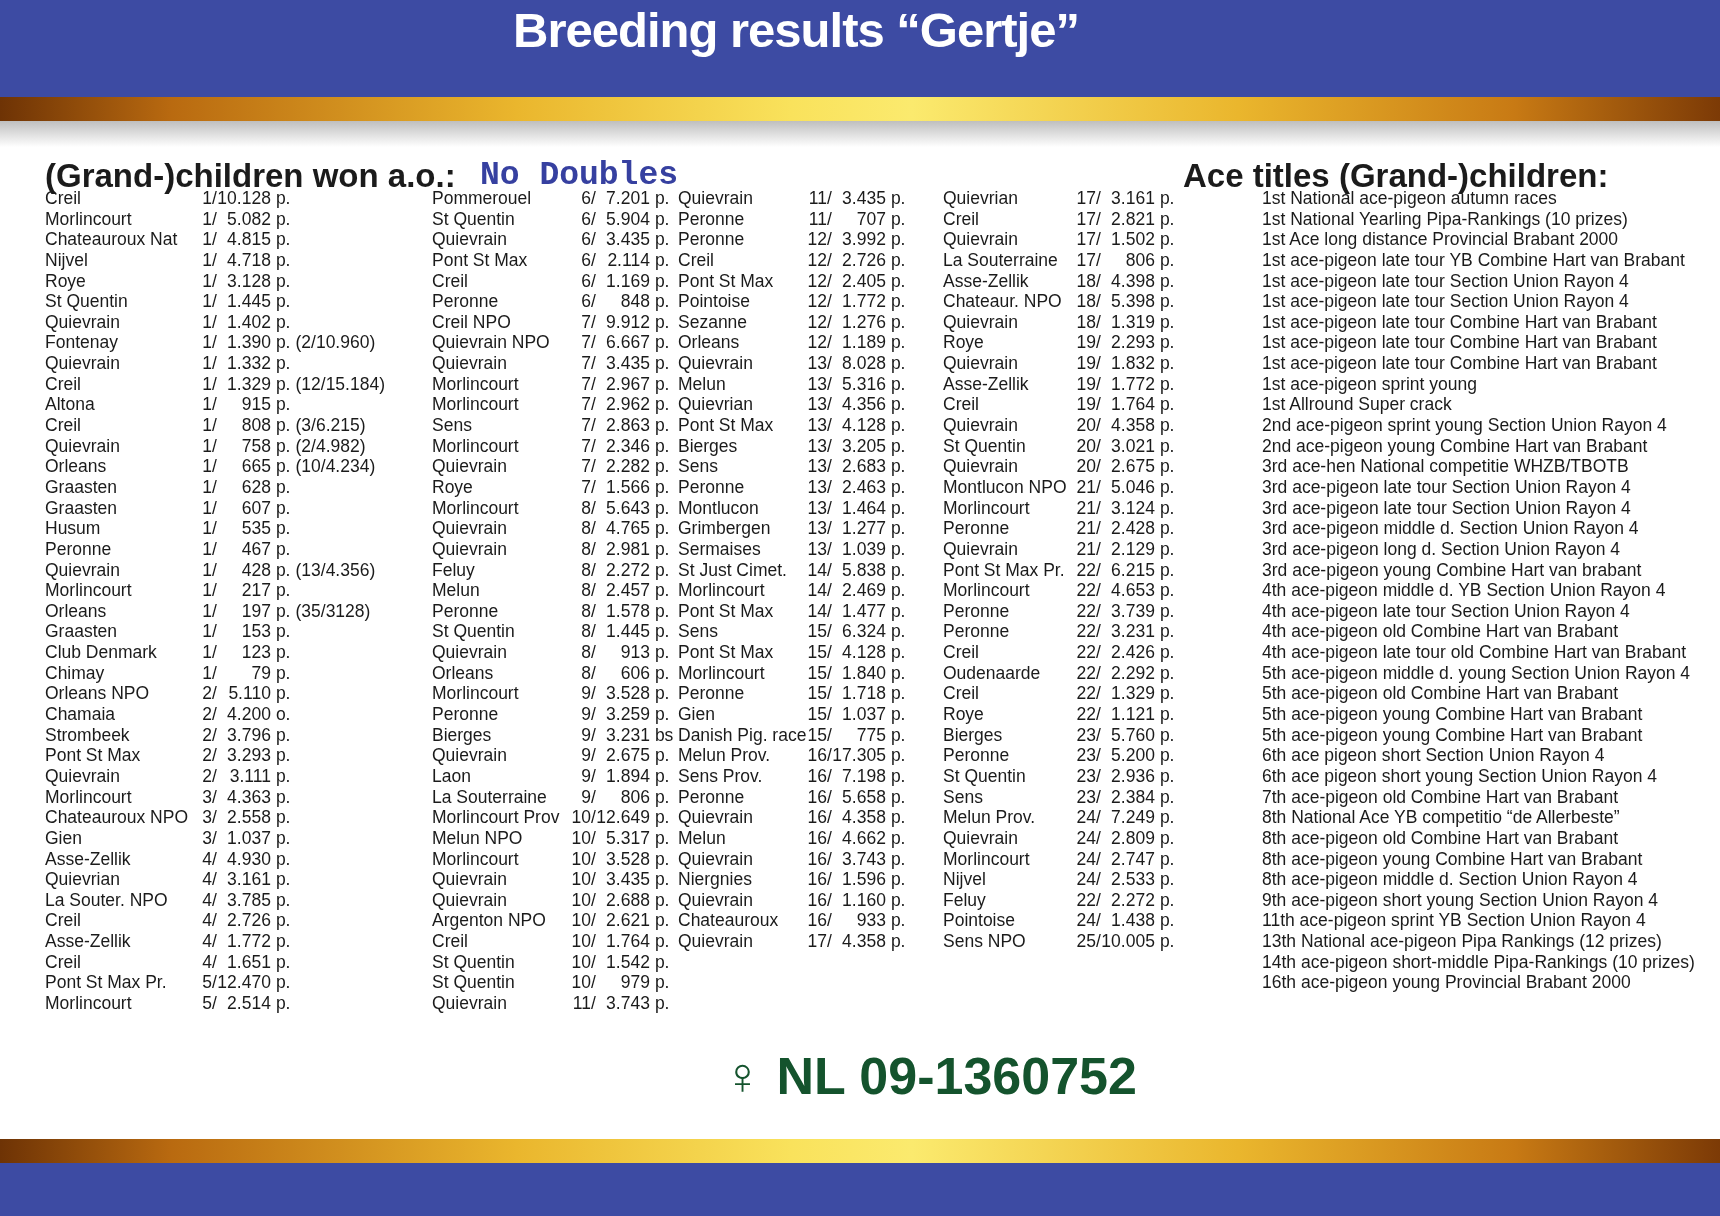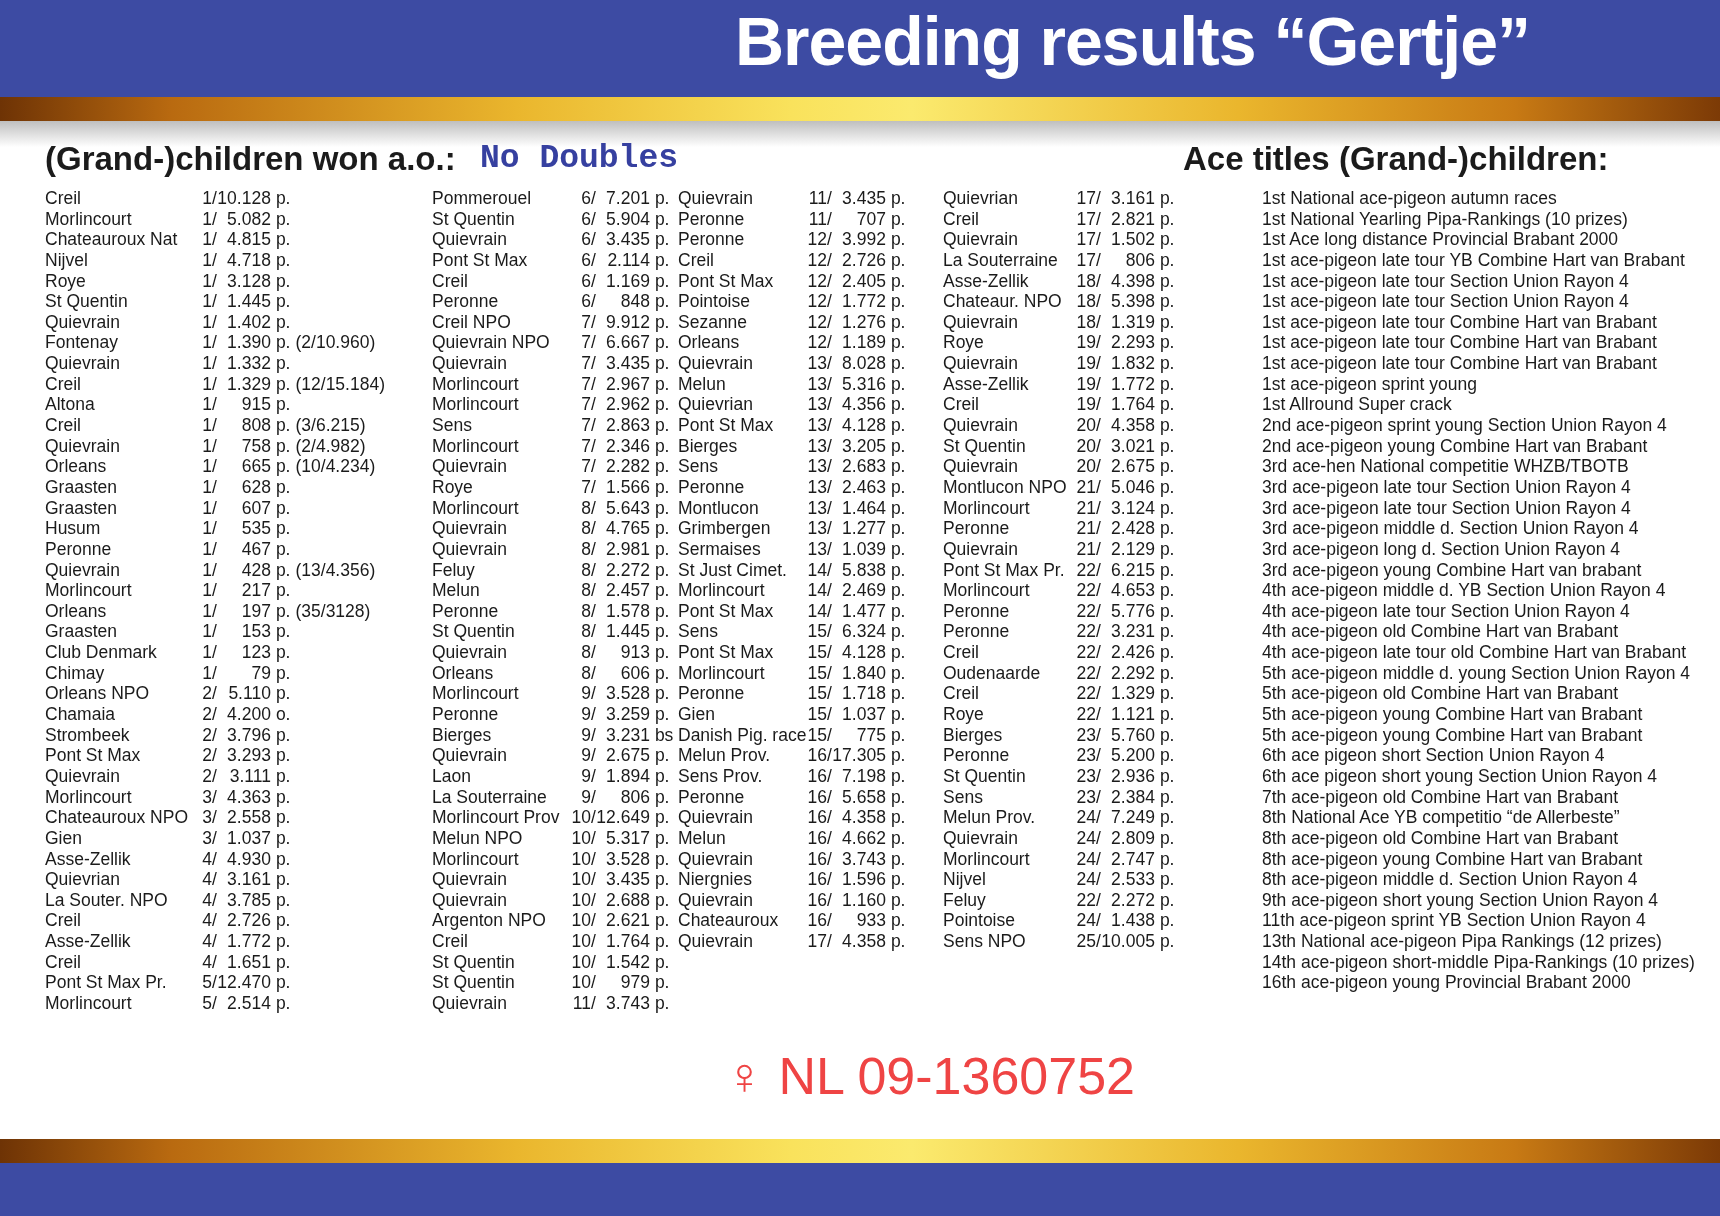--- a/index.html
+++ b/index.html
@@ -1,29 +1,29 @@
 <!DOCTYPE html>
 <html><head>
 <meta charset="utf-8">
 <style>
   html,body{margin:0;padding:0;}
   body{width:1720px;height:1216px;position:relative;background:#ffffff;
        font-family:"Liberation Sans","DejaVu Sans",sans-serif;color:#1b1b1b;overflow:hidden;}
   .banner{position:absolute;left:0;top:0;width:1720px;height:97px;background:#3d4ba3;}
-  .banner-title{position:absolute;left:0;top:2px;width:1530px;text-align:right;
-       font-size:68px;font-weight:600;color:#ffffff;letter-spacing:-1px;white-space:nowrap;}
+  .banner-title{position:absolute;left:0;top:2px;width:1530px;text-align:center;
+       font-size:49px;font-weight:600;color:#ffffff;letter-spacing:-1px;white-space:nowrap;padding-left:31px;}
   .goldbar{position:absolute;left:0;width:1720px;height:24px;
        background:linear-gradient(90deg,#6e3305 0%,#b96a10 10%,#eab62d 30%,#f9e25c 46%,#fbea6e 53%,#eab62d 72%,#c87a14 88%,#7c3a06 100%);}
   .goldbar.top{top:97px;}
   .goldbar.bottom{top:1139px;}
   .topshadow{position:absolute;left:0;top:121px;width:1720px;height:26px;
        background:linear-gradient(rgba(70,70,70,0.35),rgba(255,255,255,0));}
   .footer{position:absolute;left:0;top:1163px;width:1720px;height:53px;background:#3d4ba3;}
 
-  .heading{position:absolute;top:140px;font-size:33px;font-weight:600;white-space:nowrap;}
+  .heading{position:absolute;top:157px;font-size:33px;font-weight:600;white-space:nowrap;}
   .heading-left{left:45px;}
   .heading-accent{left:480px;color:#3640a0;font-family:Liberation Mono, monospace;}
   .heading-right{left:1183px;}
 
   .col{position:absolute;top:188px;width:340px;font-size:17.5px;line-height:20.65px;}
   .col1{left:45px;  --so:147px;}
   .col2{left:432px; --so:139px;}
   .col3{left:678px; --so:129px;}
   .col4{left:943px; --so:133px;}
   .row{position:relative;height:20.65px;white-space:nowrap;}
@@ -31,21 +31,21 @@
   .score{position:absolute;left:var(--so);}
   .n{display:inline-block;width:20px;text-align:right;}
   .pts{display:inline-block;width:54px;text-align:right;}
   .unit{margin-left:5px;}
   .note{margin-left:5px;}
 
   .ace{position:absolute;left:1262px;top:188px;font-size:17.5px;line-height:20.65px;}
   .ace-line{height:20.65px;white-space:nowrap;}
 
   .ring{position:absolute;left:620px;top:1046px;width:620px;text-align:center;
-        font-size:52px;font-weight:400;color:#ef4444;white-space:nowrap;}
+        font-size:52px;font-weight:700;color:#14532d;white-space:nowrap;}
 </style>
 </head>
 <body>
 
 <div class="banner">
   <div class="banner-title">Breeding results “Gertje”</div>
 </div>
 <div class="goldbar top"></div>
 <div class="topshadow"></div>
 
@@ -603,21 +603,21 @@
     <div class="row">
       <span class="place">Pont St Max Pr.</span>
       <span class="score"><span class="n">22</span><span class="sl">/</span><span class="pts">6.215</span><span class="unit">p.</span></span>
     </div>
     <div class="row">
       <span class="place">Morlincourt</span>
       <span class="score"><span class="n">22</span><span class="sl">/</span><span class="pts">4.653</span><span class="unit">p.</span></span>
     </div>
     <div class="row">
       <span class="place">Peronne</span>
-      <span class="score"><span class="n">22</span><span class="sl">/</span><span class="pts">5.776</span><span class="unit">p.</span></span>
+      <span class="score"><span class="n">22</span><span class="sl">/</span><span class="pts">3.739</span><span class="unit">p.</span></span>
     </div>
     <div class="row">
       <span class="place">Peronne</span>
       <span class="score"><span class="n">22</span><span class="sl">/</span><span class="pts">3.231</span><span class="unit">p.</span></span>
     </div>
     <div class="row">
       <span class="place">Creil</span>
       <span class="score"><span class="n">22</span><span class="sl">/</span><span class="pts">2.426</span><span class="unit">p.</span></span>
     </div>
     <div class="row">

